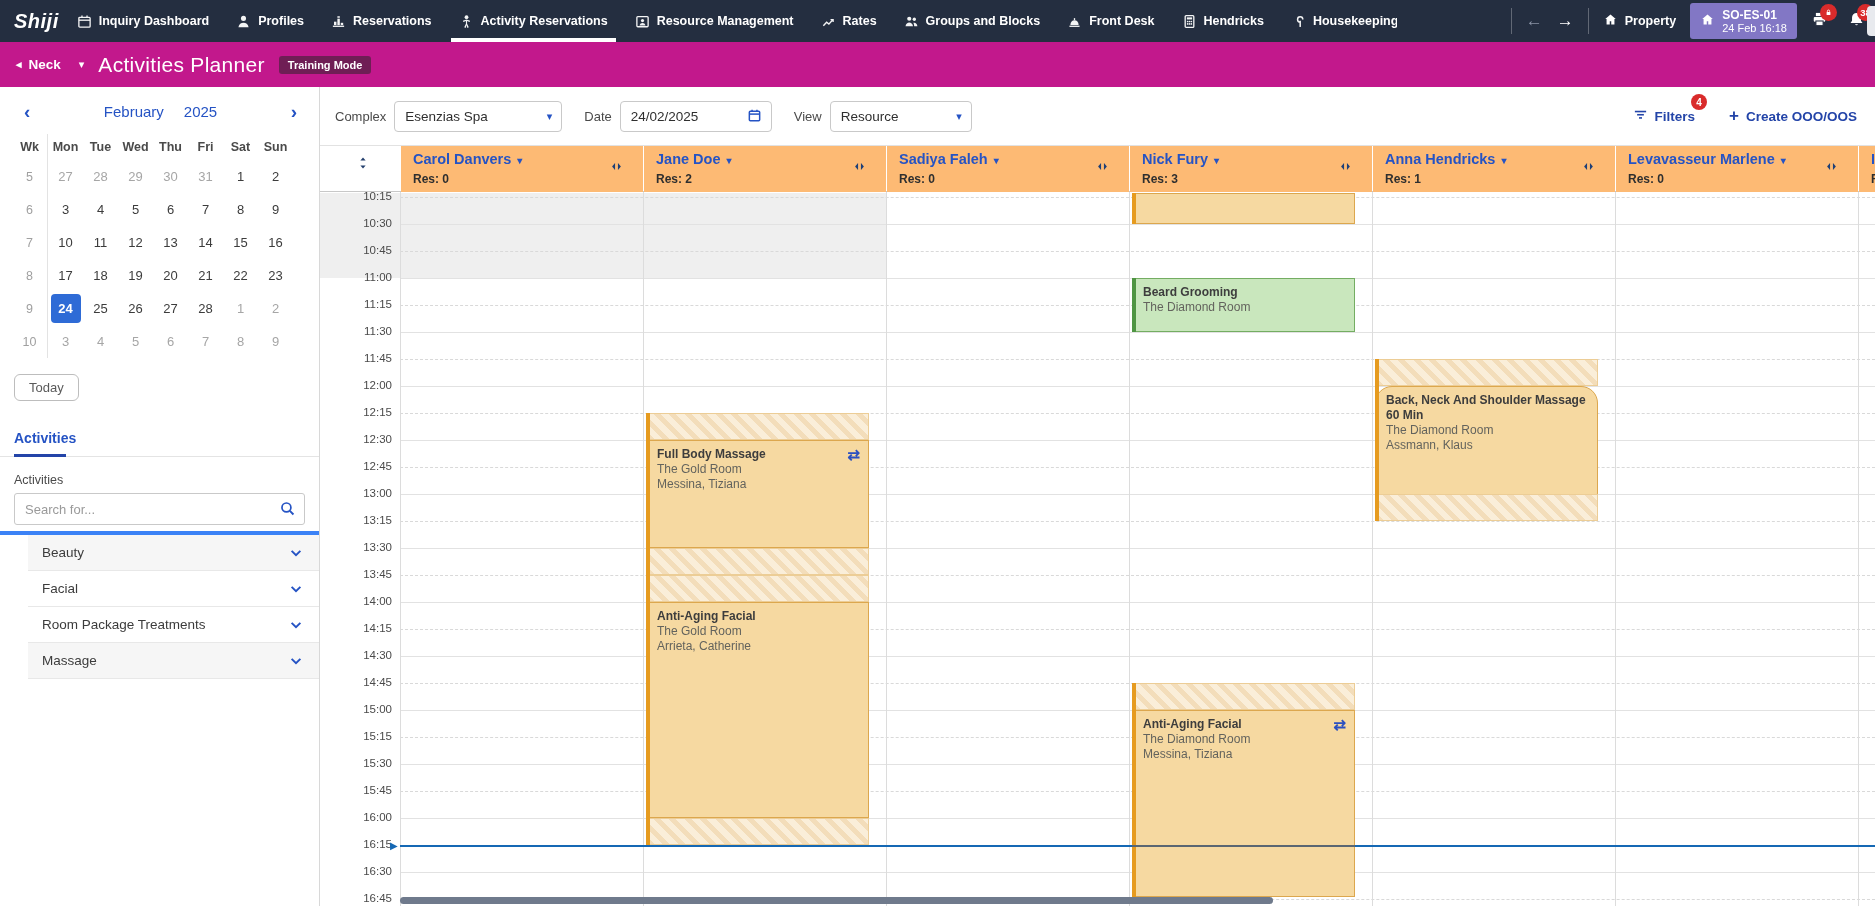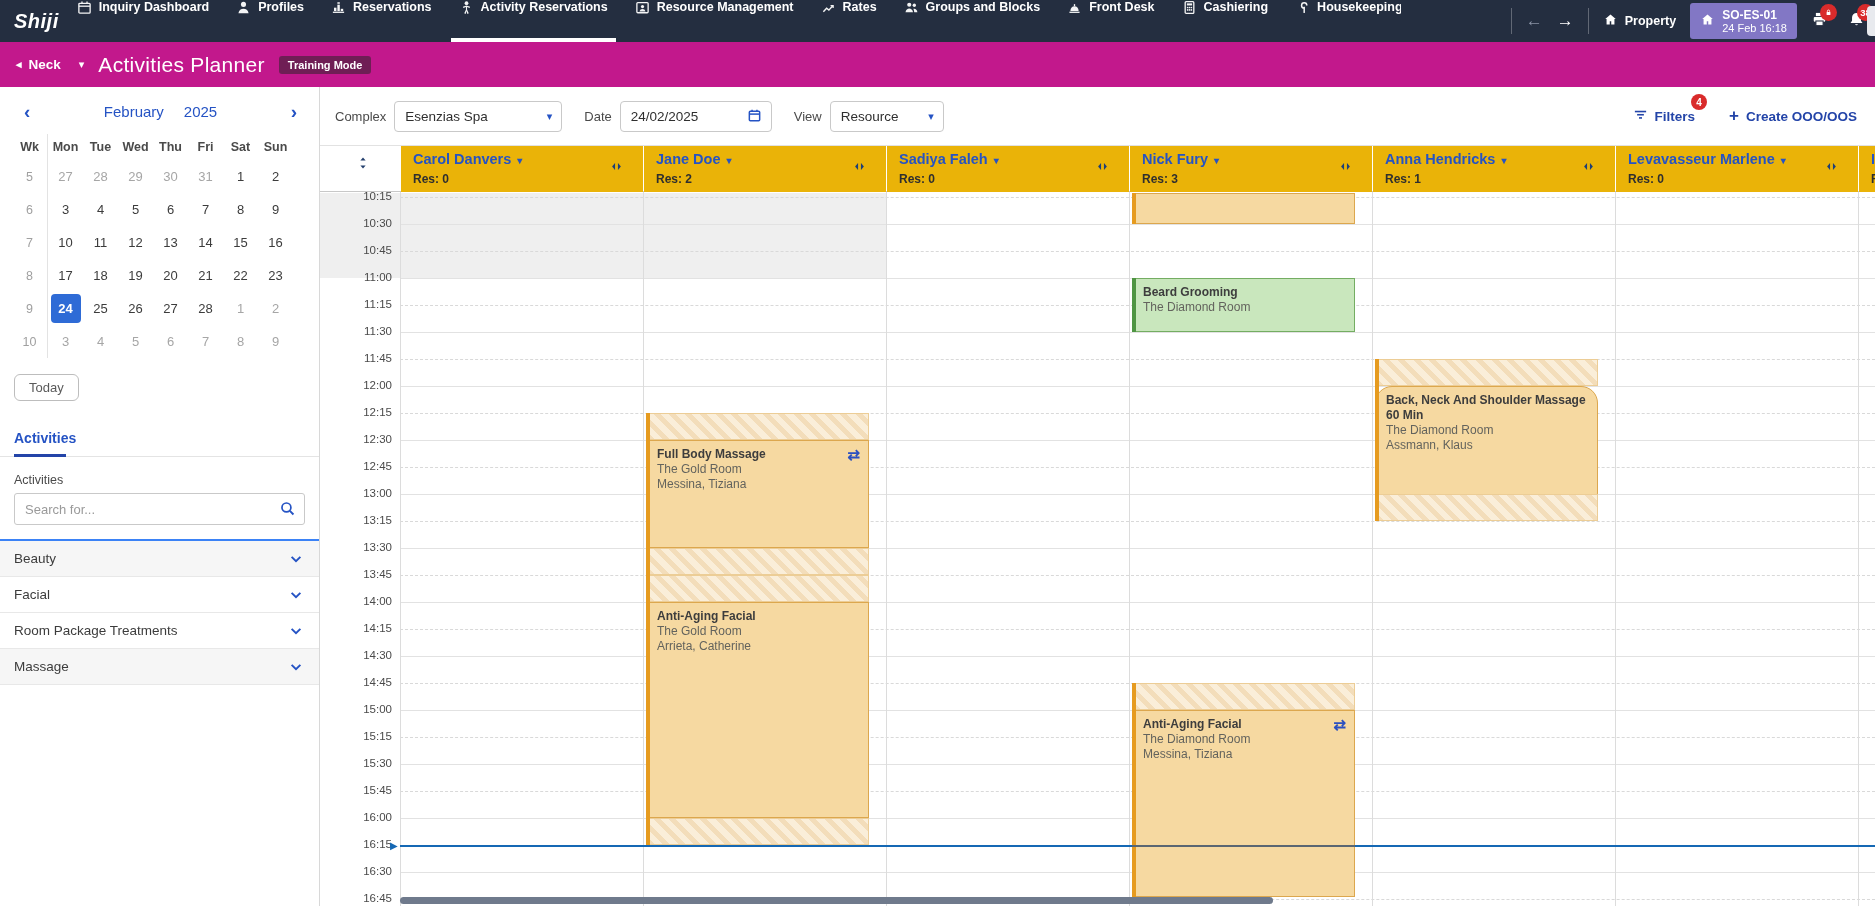--- a/index.html
+++ b/index.html
@@ -2,21 +2,21 @@
 <html><head>
 <meta charset="utf-8">
 <style>
   * { box-sizing: border-box; margin: 0; padding: 0; }
   html,body { width:1875px; height:906px; overflow:hidden; font-family:"Liberation Sans",sans-serif; background:#fff; color:#333; }
 
   
   #topnav { position:absolute; left:0; top:0; width:1875px; height:42px; background:#242e40; display:flex; align-items:stretch; }
   .brand { color:#fff; font-size:20px; font-weight:700; font-style:italic; display:flex; align-items:center; padding:0 18px 0 14px; letter-spacing:.5px; }
   #nav-items { display:flex; align-items:stretch; gap:27px; }
-  .nav-item { display:flex; align-items:flex-start; gap:7px; color:#fff; font-size:12.5px; font-weight:700; white-space:nowrap; position:relative; cursor:pointer; }
+  .nav-item { display:flex; align-items:center; gap:7px; color:#fff; font-size:12.5px; font-weight:700; white-space:nowrap; position:relative; cursor:pointer; }
   .nav-item .nicon { display:flex; align-items:center; opacity:.95; }
   .nav-item.active::after { content:""; position:absolute; left:-8px; right:-8px; bottom:0; height:4px; background:#fff; }
   .nav-item.clip span.lbl { max-width:84px; overflow:hidden; display:inline-block; }
   .nav-right { margin-left:auto; display:flex; align-items:center; gap:14px; padding-right:10px; }
   .nav-divider { width:1px; height:26px; background:rgba(255,255,255,.28); align-self:center; }
   .nav-arrow { font-size:17px; font-weight:700; cursor:pointer; }
   .nav-arrow.back { color:#8a93a5; }
   .nav-arrow.fwd { color:#fff; }
   .property-item { display:flex; align-items:center; gap:7px; color:#fff; font-size:12.5px; font-weight:700; cursor:pointer; }
   .station-chip { background:#8277c5; border-radius:3px; color:#fff; display:flex; align-items:center; gap:7px; padding:8px 10px; height:36px; cursor:pointer; }
@@ -49,42 +49,42 @@
   .cal-day.sel { background:#2e6bd6; color:#fff; border-radius:4px; width:30px; height:29px; margin:0 auto; font-weight:700; }
   .today-btn { margin:16px 0 0 14px; border:1px solid #bdbdbd; border-radius:6px; background:#fff; color:#5a5a5a; font-size:13px; padding:5px 14px; cursor:pointer; font-family:inherit; }
   .tab-row { margin:28px 0 0 0; position:relative; border-bottom:1px solid #e4e4e4; padding:0 0 9px 14px; }
   .tab-label { color:#2553c4; font-size:14px; font-weight:700; cursor:pointer; }
   .tab-underline { position:absolute; left:14px; bottom:-1px; width:52px; height:3px; background:#2344a8; }
   .acts-label { margin:16px 0 6px 14px; font-size:12.5px; color:#4a4a4a; }
   .search-wrap { margin:0 14px; position:relative; }
   .search-wrap input { width:100%; height:32px; border:1px solid #c9c9c9; border-radius:3px; padding:0 32px 0 10px; font-size:13px; color:#333; font-family:inherit; }
   .search-wrap input::placeholder { color:#9a9a9a; }
   .search-icn { position:absolute; right:9px; top:7px; color:#2553c4; }
-  #cat-list { margin-top:14px; border-top:2px solid #3b82f6; }
+  #cat-list { margin-top:6px; border-top:4px solid #3b82f6;padding-left:28px; }
   .cat-row { display:flex; align-items:center; justify-content:space-between; height:36px; padding:0 16px 0 14px; font-size:13.5px; color:#3c3c3c; border-bottom:1px solid #e8e8e8; cursor:pointer; }
   .cat-row.alt { background:#f6f6f6; }
   .cat-chev { color:#2553c4; display:flex; }
 
   
   #toolbar { position:absolute; left:321px; top:87px; right:0; height:58px; background:#fff; display:flex; align-items:center; padding:0 18px 0 14px; }
   .tb-label { font-size:13px; color:#4a4a4a; margin-right:8px; white-space:nowrap; }
   .tb-box { height:31px; border:1px solid #c9c9c9; border-radius:4px; display:flex; align-items:center; justify-content:space-between; padding:0 9px 0 10px; font-size:13.5px; color:#2f2f2f; cursor:pointer; background:#fff; }
   .tb-box .caret { color:#2553c4; font-size:11px; margin-left:8px; }
   .tb-gap { width:22px; flex:0 0 auto; }
   .tb-right { margin-left:auto; display:flex; align-items:center; gap:34px; }
   .filters-btn { position:relative; display:flex; align-items:center; gap:7px; color:#2344a8; font-size:13.5px; font-weight:700; cursor:pointer; }
   .filters-badge { position:absolute; top:-13px; right:-12px; background:#d92b2b; color:#fff; border-radius:50%; width:16px; height:16px; font-size:10px; font-weight:700; display:flex; align-items:center; justify-content:center; }
   .create-btn { display:flex; align-items:center; gap:7px; color:#2344a8; font-size:13.5px; font-weight:700; cursor:pointer; }
   .create-btn .plus { font-size:17px; font-weight:700; }
 
   
   #scheduler { position:absolute; left:320px; top:145px; width:1555px; height:761px; overflow:hidden; background:#fff; border-top:1px solid #e2e2e2; }
   .sched-headrow { position:absolute; left:0; top:0; width:100%; height:46px; border-bottom:1px solid #c8c8c8; background:#fff; z-index:7; }
   .col-div { position:absolute; top:0; bottom:0; width:1px; background:#dcdcdc; z-index:2; }
-  .res-head { position:absolute; top:0; height:46px; overflow:hidden; z-index:8; background:#eab308; }
+  .res-head { position:absolute; top:0; height:46px; overflow:hidden; z-index:8; background:#fdba74; }
   .res-name { position:absolute; left:12px; top:5px; color:#2553c4; font-size:14.5px; font-weight:700; white-space:nowrap; cursor:pointer; }
   .res-name .caret { font-size:10px; margin-left:6px; }
   .res-count { position:absolute; left:12px; top:26px; font-size:12px; font-weight:700; color:#2f2f2f; white-space:nowrap; }
   .expand-icn { position:absolute; top:13px; color:#1d3f77; cursor:pointer; }
   .sort-icn { position:absolute; left:36px; top:10px; color:#24406e; cursor:pointer; }
   .time-label { position:absolute; left:0; width:72px; text-align:right; font-size:11.5px; color:#4a4a4a; z-index:3; }
   .grid-line { position:absolute; left:80px; right:0; height:0; z-index:2; }
   .grid-line.solid { border-top:1px solid #e2e2e2; }
   .grid-line.dash { border-top:1px dashed #d9d9d9; }
   .unavail { position:absolute; background:#efefef; z-index:1; }
@@ -200,21 +200,21 @@
             <rect x="3.4" y="1.8" width="9.2" height="12.4" rx="1" fill="none" stroke="currentColor" stroke-width="1.4"></rect>
             <rect x="5.2" y="3.6" width="5.6" height="2.2"></rect>
             <circle cx="6" cy="8" r=".9"></circle>
             <circle cx="8" cy="8" r=".9"></circle>
             <circle cx="10" cy="8" r=".9"></circle>
             <circle cx="6" cy="10.6" r=".9"></circle>
             <circle cx="8" cy="10.6" r=".9"></circle>
             <circle cx="10" cy="10.6" r=".9"></circle>
           </svg>
         </span>
-        <span class="lbl">Cashiering</span>
+        <span class="lbl">Hendricks</span>
       </div>
       <div class="nav-item clip">
         <span class="nicon">
           <svg width="15" height="15" viewBox="0 0 16 16" fill="currentColor" stroke="none">
             <path d="M9.8 2.2a3.6 3.6 0 1 0 0 7.2V7.8a2 2 0 1 1 2-2h1.6a3.6 3.6 0 0 0-3.6-3.6z"></path>
             <rect x="9" y="7.2" width="1.6" height="6.6"></rect>
           </svg>
         </span>
         <span class="lbl">Housekeeping</span>
       </div>
@@ -415,21 +415,21 @@
     <span>24/02/2025</span>
     <span class="caret" id="date-cal-icn"><svg width="15" height="15" viewBox="0 0 16 16" fill="currentColor" stroke="none">
           <rect x="2.5" y="3.5" width="11" height="10" rx="1" fill="none" stroke="currentColor" stroke-width="1.6"></rect>
           <line x1="2.5" y1="6.5" x2="13.5" y2="6.5" stroke="currentColor" stroke-width="1.6"></line>
           <line x1="5.4" y1="1.8" x2="5.4" y2="4" stroke="currentColor" stroke-width="1.6"></line>
           <line x1="10.6" y1="1.8" x2="10.6" y2="4" stroke="currentColor" stroke-width="1.6"></line>
         </svg></span>
   </div>
   <div class="tb-gap"></div>
   <span class="tb-label">View</span>
-  <div class="tb-box" style="width:114px">
+  <div class="tb-box" style="width:142px">
     <span>Resource</span>
     <span class="caret">▾</span>
   </div>
   <div class="tb-right">
     <div class="filters-btn">
       <span id="filter-icn"><svg width="15" height="15" viewBox="0 0 16 16" fill="currentColor" stroke="none">
             <rect x="2" y="4" width="12" height="1.7"></rect>
             <rect x="4.4" y="7.4" width="7.2" height="1.7"></rect>
             <rect x="6.4" y="10.8" width="3.2" height="1.7"></rect>
           </svg></span>

